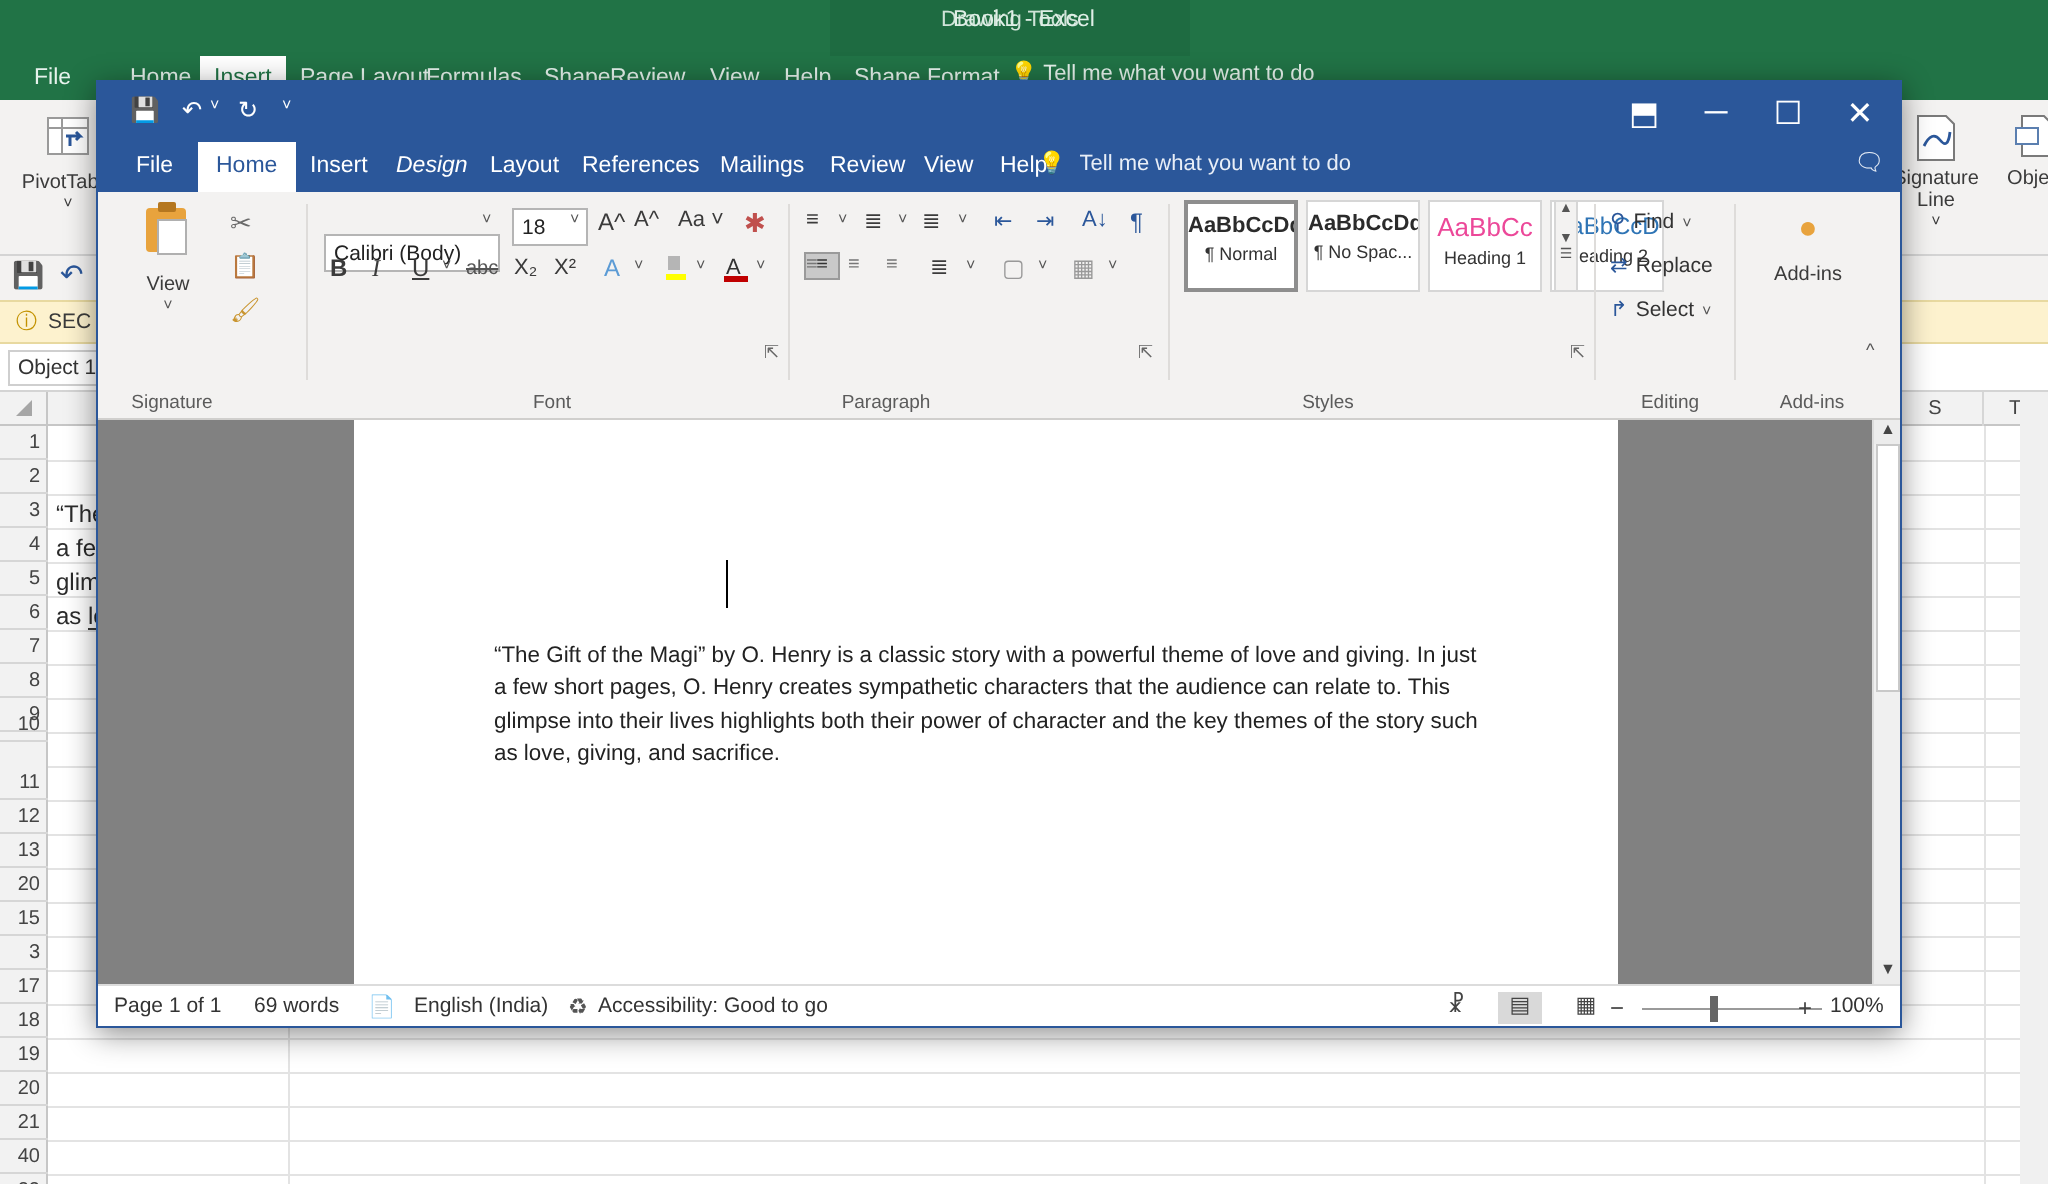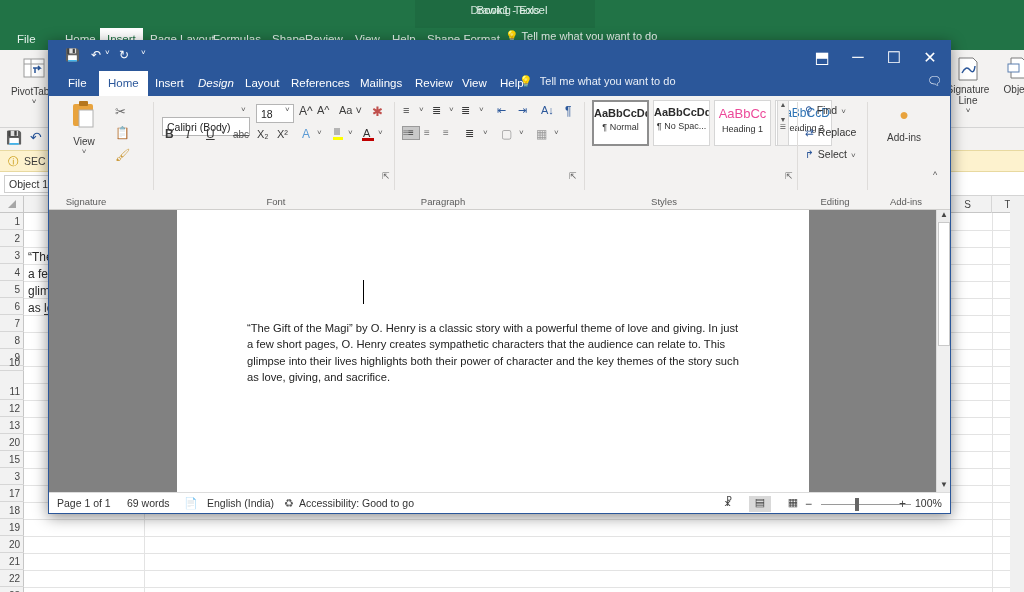--- a/index.html
+++ b/index.html
@@ -346,21 +346,21 @@
         <div class="xl-rowcell" style="top: 289px;">17</div>
         <div class="xl-rowline" style="top: 306px;"></div>
         <div class="xl-rowcell" style="top: 306px;">18</div>
         <div class="xl-rowline" style="top: 323px;"></div>
         <div class="xl-rowcell" style="top: 323px;">19</div>
         <div class="xl-rowline" style="top: 340px;"></div>
         <div class="xl-rowcell" style="top: 340px;">20</div>
         <div class="xl-rowline" style="top: 357px;"></div>
         <div class="xl-rowcell" style="top: 357px;">21</div>
         <div class="xl-rowline" style="top: 374px;"></div>
-        <div class="xl-rowcell" style="top: 374px;">22</div>
+        <div class="xl-rowcell" style="top: 374px;">40</div>
         <div class="xl-rowline" style="top: 391px;"></div>
         <div class="xl-rowcell" style="top: 391px;">23</div>
       </div>
     <div id="xl-cells-host">
         <div class="xl-celltext" style="left: 28px; top: 54px;">“The</div>
         <div class="xl-celltext" style="left: 28px; top: 71px;">a few</div>
         <div class="xl-celltext" style="left: 28px; top: 88px;">glimp</div>
         <div class="xl-celltext" style="left: 28px; top: 105px;">as lov</div>
       </div>
     <div class="xl-selbox" style="left:44px;top:118px;width:100px;height:1px"></div>

